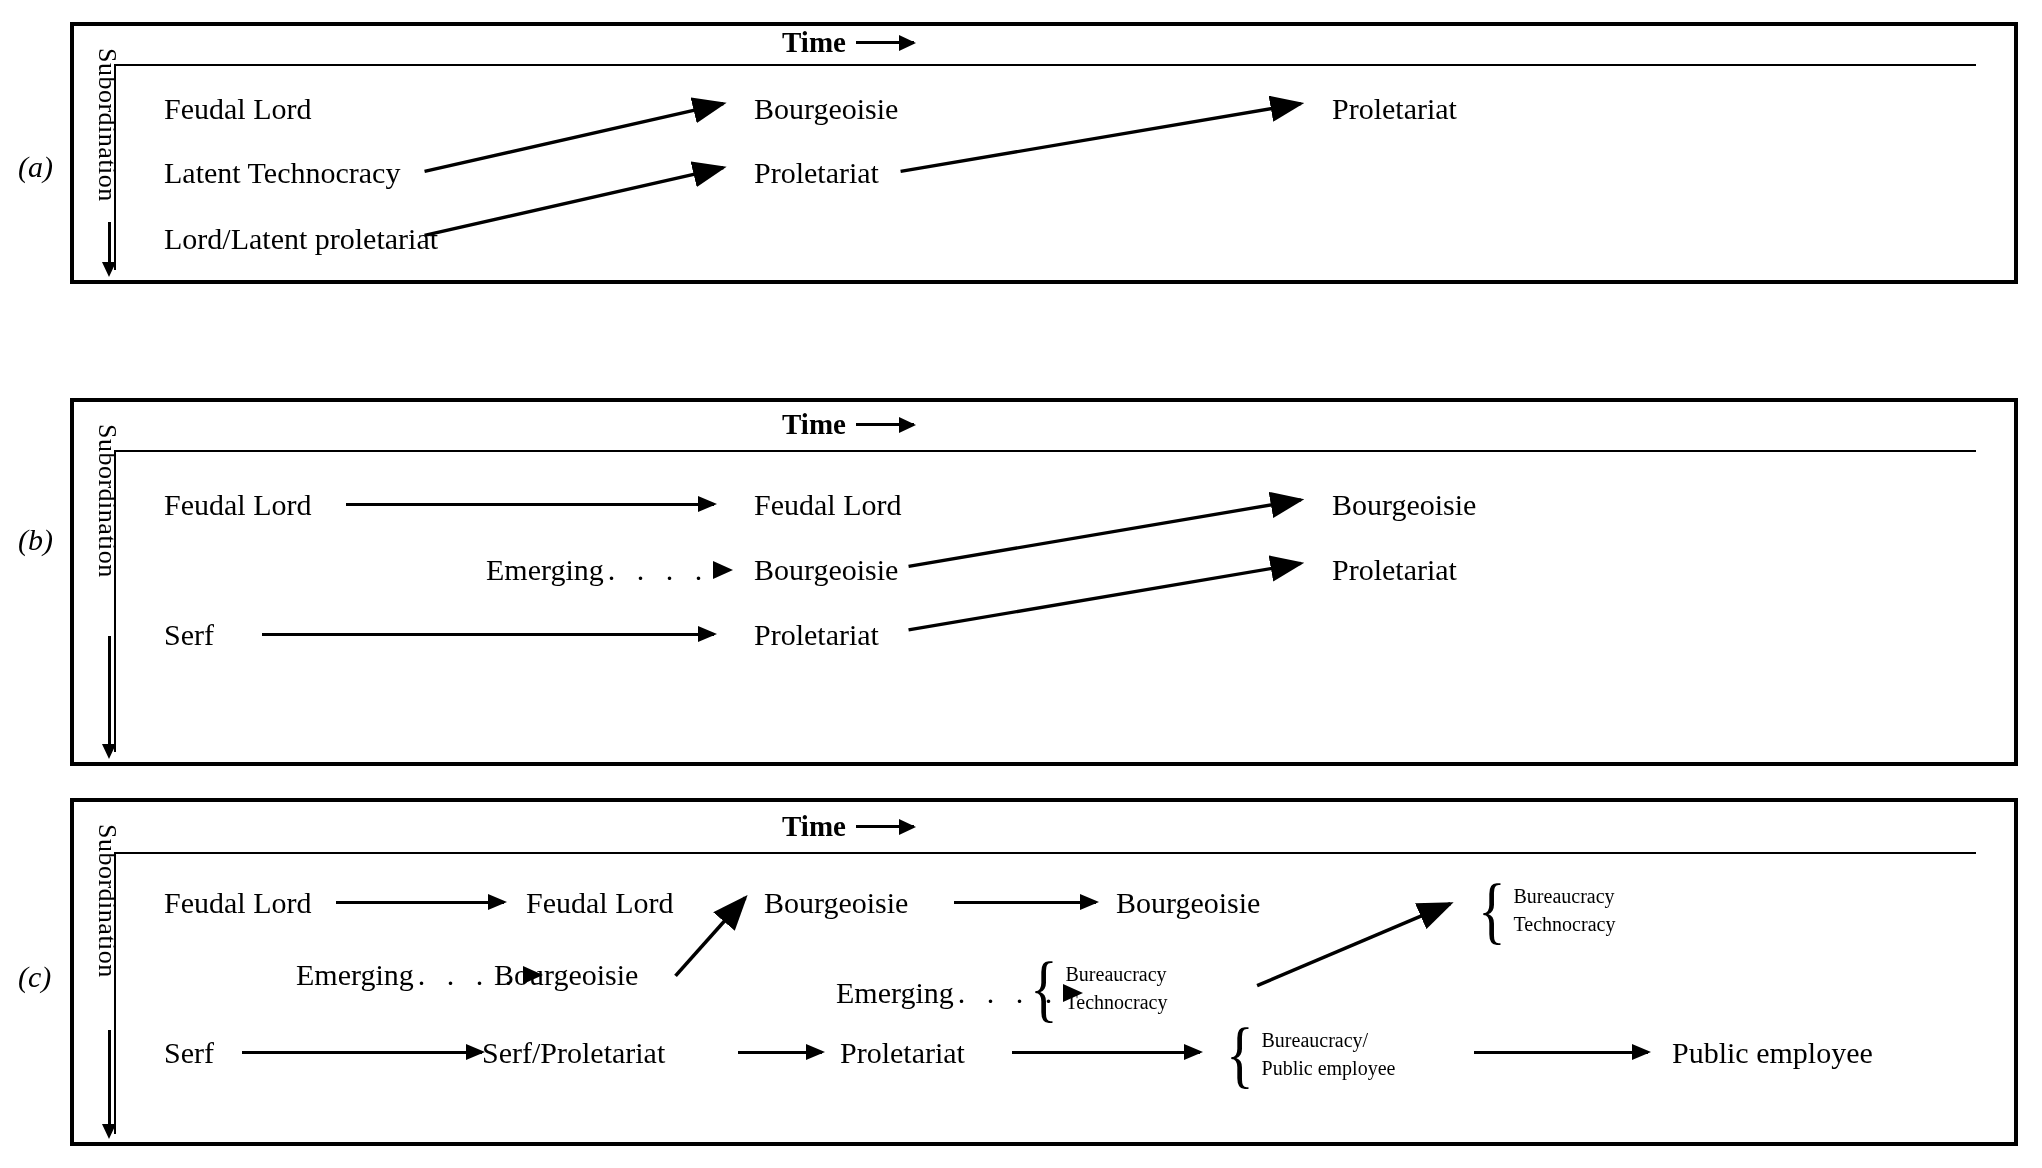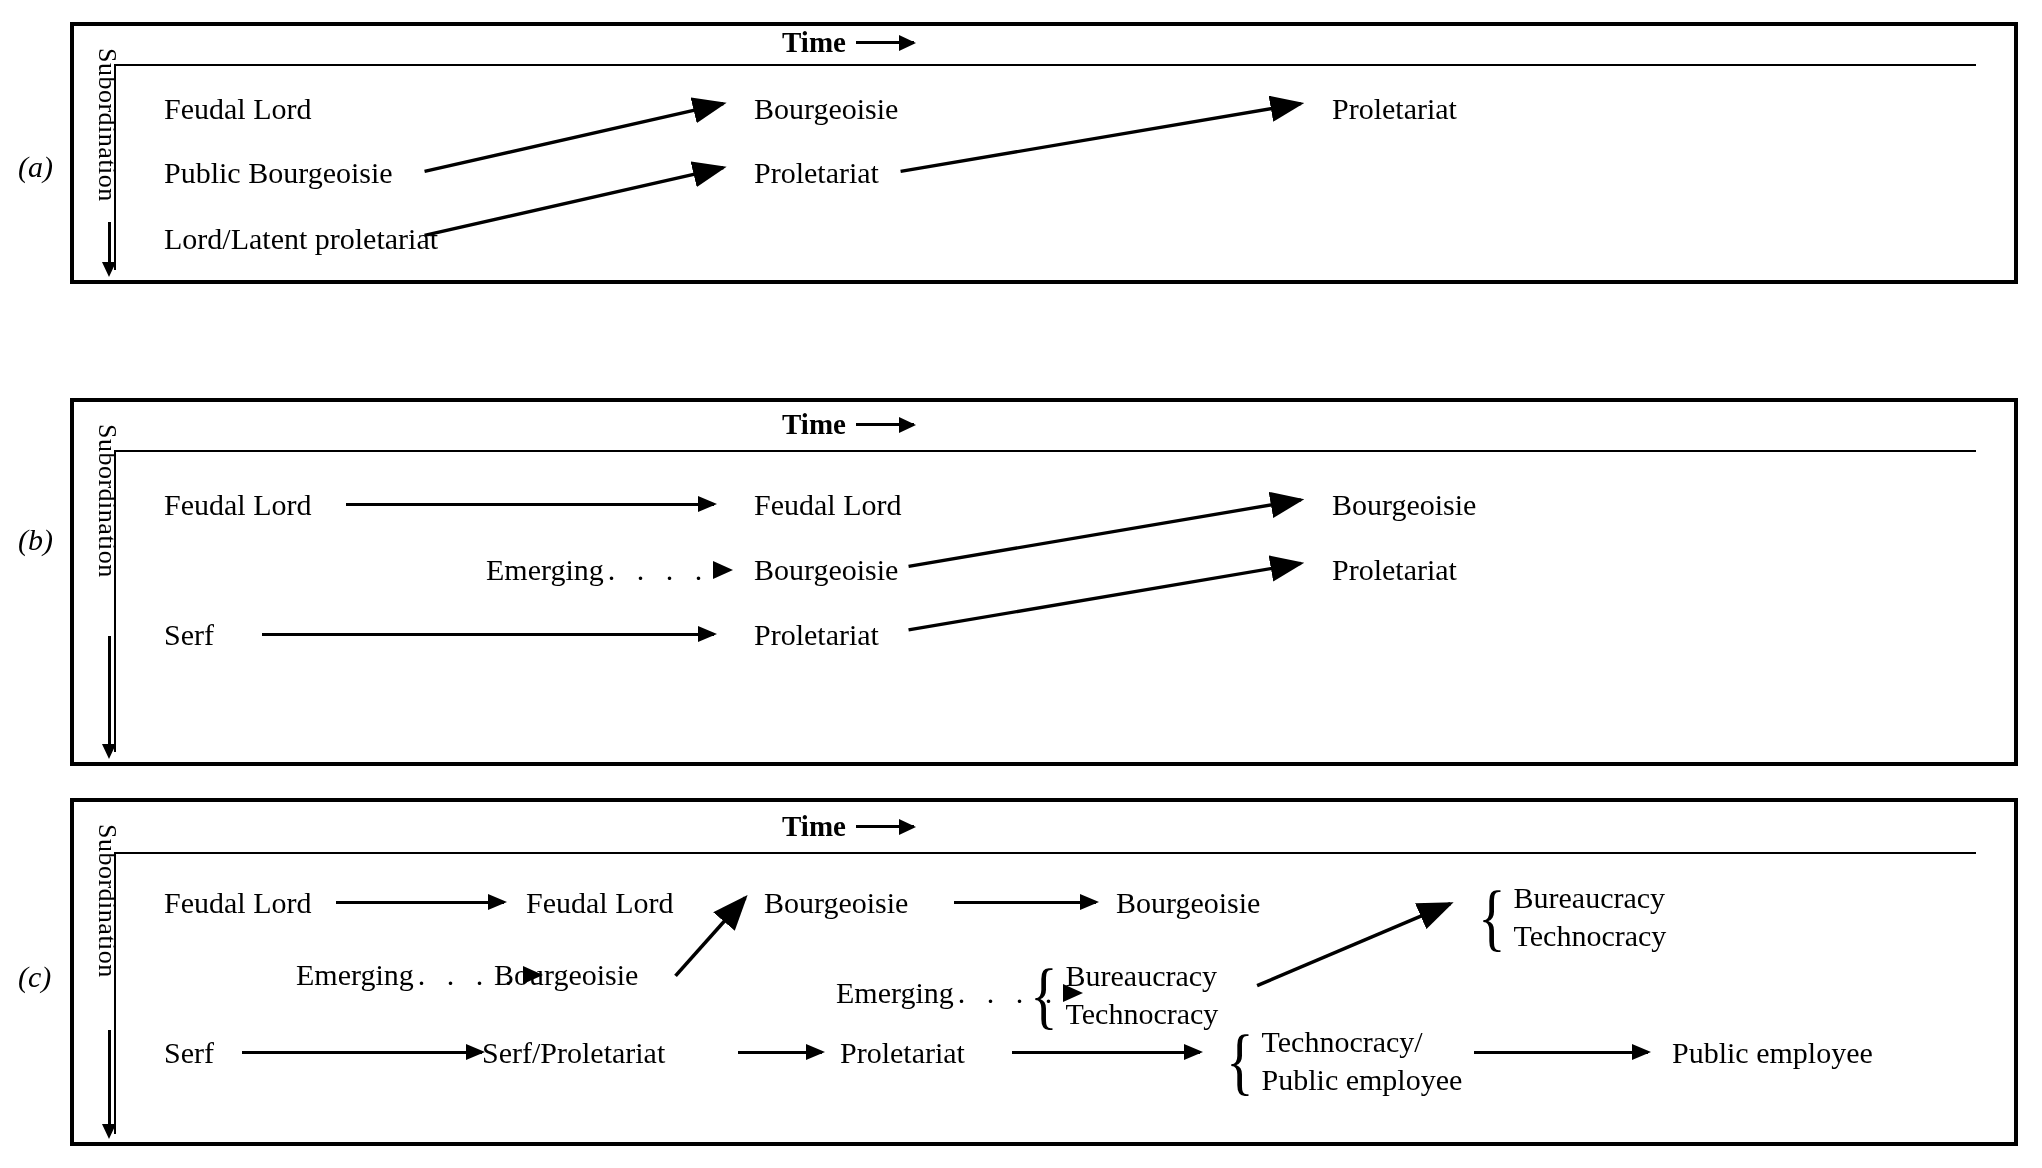--- a/index.html
+++ b/index.html
@@ -183,21 +183,21 @@
     margin-right: 4px;
     transform: scaleX(0.78);
     transform-origin: center;
     font-family: "Liberation Serif", "DejaVu Serif", serif;
   }
   .brace-group .brace-lines {
     display: flex;
     flex-direction: column;
     justify-content: center;
     gap: 6px;
-    font-size: 30px;
+    font-size: 20px;
     line-height: 1.08;
     white-space: nowrap;
   }
 </style>
 </head>
 <body>
 
 <div id="page">
 
   <div class="panel-label" style="left:18px; top:152px;">(a)</div>
@@ -210,21 +210,21 @@
 
     <div class="inner-rule-v" style="left:40px; top:38px; height:206px;"></div>
     <div class="inner-rule-h" style="left:40px; top:38px; width:1862px;"></div>
 
     <div class="time-label" style="left:708px; top:2px;">
       <span>Time</span>
       <span class="time-arrow"></span>
     </div>
 
     <div class="node" style="left:90px;  top:68px;">Feudal Lord</div>
-    <div class="node" style="left:90px;  top:132px;">Public Bourgeoisie</div>
+    <div class="node" style="left:90px;  top:132px;">Latent Technocracy</div>
     <div class="node" style="left:90px;  top:198px;">Lord/Latent proletariat</div>
     <div class="node" style="left:680px; top:68px;">Bourgeoisie</div>
     <div class="node" style="left:680px; top:132px;">Proletariat</div>
     <div class="node" style="left:1258px;top:68px;">Proletariat</div>
 
     <svg class="diag-layer" viewBox="0 0 1948 262" preserveAspectRatio="none">
       <defs>
         <marker id="ahA" markerWidth="10" markerHeight="8" refX="9" refY="4" orient="auto" markerUnits="strokeWidth">
           <path d="M0,0 L10,4 L0,8 z" fill="#000"></path>
         </marker>
@@ -334,21 +334,21 @@
     <div class="node" style="left:90px; top:236px;">Serf</div>
     <div class="harrow" style="left:168px; top:249px; width:240px;"></div>
     <div class="node" style="left:408px; top:236px;">Serf/Proletariat</div>
     <div class="harrow" style="left:664px; top:249px; width:84px;"></div>
     <div class="node" style="left:766px; top:236px;">Proletariat</div>
     <div class="harrow" style="left:938px; top:249px; width:188px;"></div>
 
     <div class="brace-group" style="left:1148px; top:224px;">
       <span class="brace">{</span>
       <span class="brace-lines">
-        <span>Technocracy/</span>
+        <span>Bureaucracy/</span>
         <span>Public employee</span>
       </span>
     </div>
 
     <div class="harrow" style="left:1400px; top:249px; width:174px;"></div>
     <div class="node" style="left:1598px; top:236px;">Public employee</div>
 
     <svg class="diag-layer" viewBox="0 0 1948 348" preserveAspectRatio="none">
       <defs>
         <marker id="ahC" markerWidth="10" markerHeight="8" refX="9" refY="4" orient="auto" markerUnits="strokeWidth">

